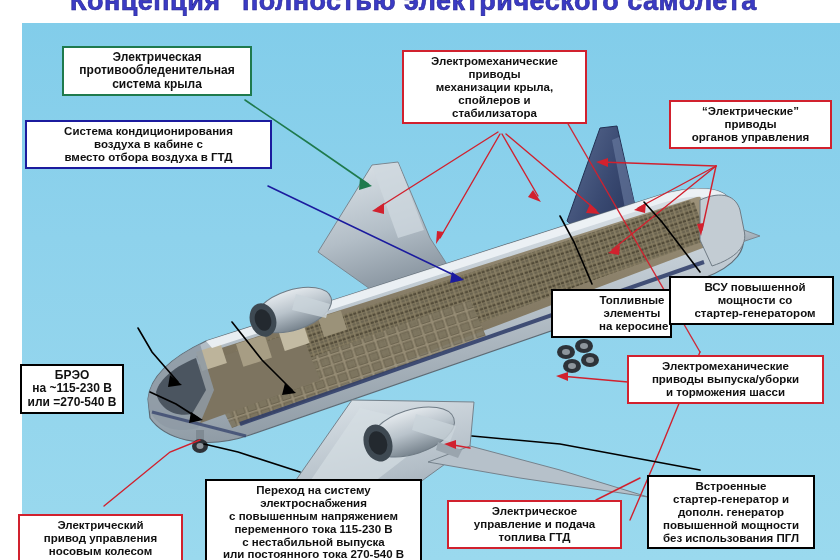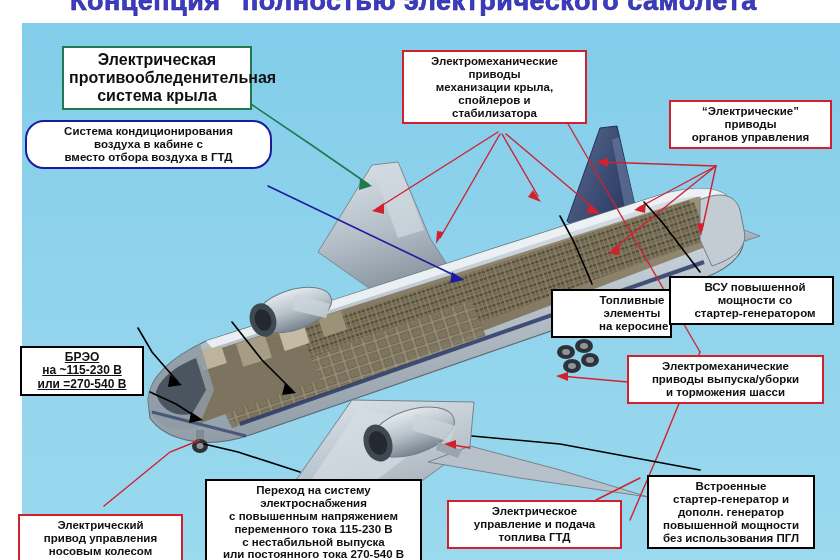--- a/index.html
+++ b/index.html
@@ -247,48 +247,48 @@
       <path d="M456,440 L444,444 L456,449 Z" fill="#d1212e" stroke="none"></path>
 
       <path d="M700,470 L560,444 L472,436" stroke="#000" stroke-width="1.6"></path>
     </g>
   </svg>
 
   <div class="title-band">
     <div class="title-text">Концепция  "полностью электрического самолета"</div>
   </div>
 
-  <div class="box b-green" style="left:62px;top:46px;width:190px;font-size:16px;">
+  <div class="box b-green" style="left:62px;top:46px;width:190px;font-size:12px;">
     <span class="ln">Электрическая</span>
     <span class="ln">противообледенительная</span>
     <span class="ln">система крыла</span>
   </div>
 
-  <div class="box b-blue" style="left:25px;top:120px;width:247px;font-size:11.5px;border-radius:19px;">
+  <div class="box b-blue" style="left:25px;top:120px;width:247px;font-size:11.5px;">
     <span class="ln">Система  кондиционирования</span>
     <span class="ln">воздуха в кабине с</span>
     <span class="ln">вместо отбора воздуха в ГТД</span>
   </div>
 
   <div class="box b-red" style="left:402px;top:50px;width:185px;font-size:11.5px;">
     <span class="ln">Электромеханические</span>
     <span class="ln">приводы</span>
     <span class="ln">механизации крыла,</span>
     <span class="ln">спойлеров и</span>
     <span class="ln">стабилизатора</span>
   </div>
 
   <div class="box b-red" style="left:669px;top:100px;width:163px;font-size:11.5px;">
     <span class="ln">“Электрические”</span>
     <span class="ln">приводы</span>
     <span class="ln">органов управления</span>
   </div>
 
 
-  <div class="box b-black" style="left:20px;top:346px;width:124px;font-size:12px;text-decoration:underline;">
+  <div class="box b-black" style="left:20px;top:364px;width:104px;font-size:12px;">
     <span class="ln">БРЭО</span>
     <span class="ln">на ~115-230 В</span>
     <span class="ln">или =270-540 В</span>
   </div>
 
   <div class="box b-black" style="left:551px;top:289px;width:121px;font-size:11.5px;padding-left:46px;">
     <span class="ln">Топливные</span>
     <span class="ln">элементы</span>
     <span class="ln">на керосине</span>
   </div>

